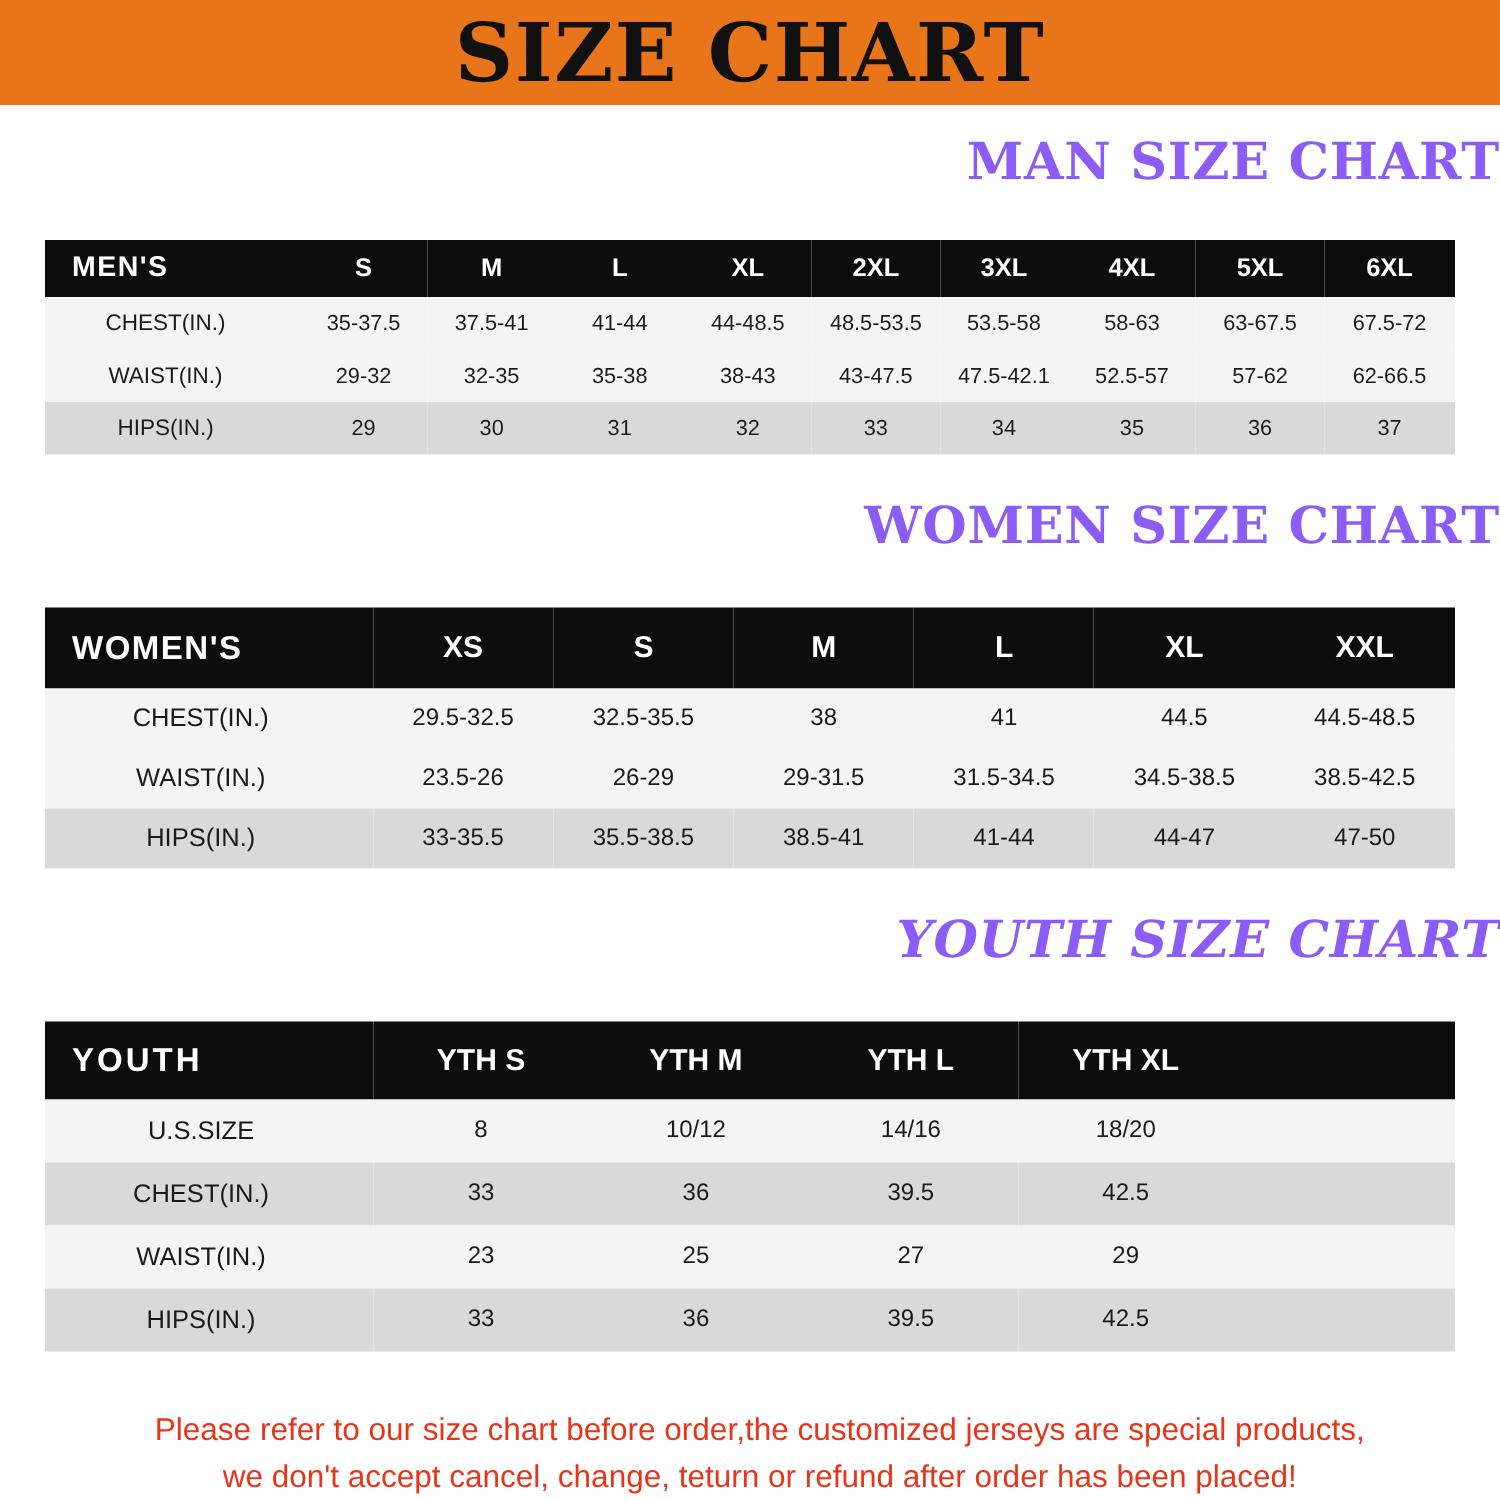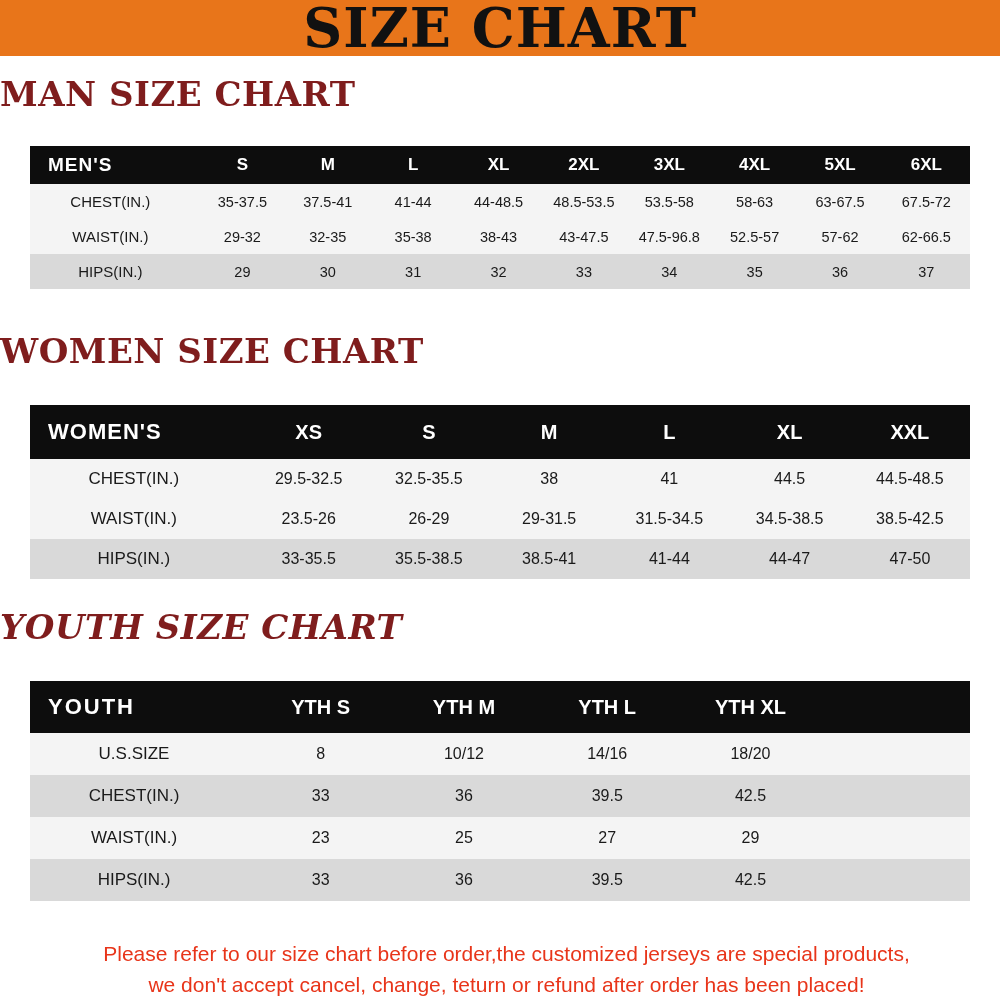--- a/index.html
+++ b/index.html
@@ -38,26 +38,26 @@
     color: #111111;
     line-height: 1;
     text-align: center;
   }
 
   
   .section-title {
     font-family: "DejaVu Serif", serif;
     font-weight: bold;
     font-size: 34px;
-    color: #7f1d1d;
-    text-align: left;
+    color: #8b5cf6;
+    text-align: right;
     letter-spacing: 0.5px;
   }
   .t-man   { margin-top: 18px; margin-bottom: 16px; }
-  .t-women { margin-top: 26px; margin-bottom: 18px; }
+  .t-women { margin-top: 12px; margin-bottom: 18px; }
   .t-youth { margin-top: 12px; margin-bottom: 18px; font-style: italic; }
 
   
   .table-wrap {
     width: 940px;
     margin: 16px auto;
   }
   table {
     width: 100%;
     border-collapse: collapse;
@@ -160,21 +160,21 @@
           <td>63-67.5</td>
           <td>67.5-72</td>
         </tr>
         <tr class="plain">
           <td class="rowlabel">WAIST(IN.)</td>
           <td>29-32</td>
           <td>32-35</td>
           <td>35-38</td>
           <td>38-43</td>
           <td>43-47.5</td>
-          <td>47.5-96.8</td>
+          <td>47.5-42.1</td>
           <td>52.5-57</td>
           <td>57-62</td>
           <td>62-66.5</td>
         </tr>
         <tr class="alt">
           <td class="rowlabel">HIPS(IN.)</td>
           <td>29</td>
           <td>30</td>
           <td>31</td>
           <td>32</td>

